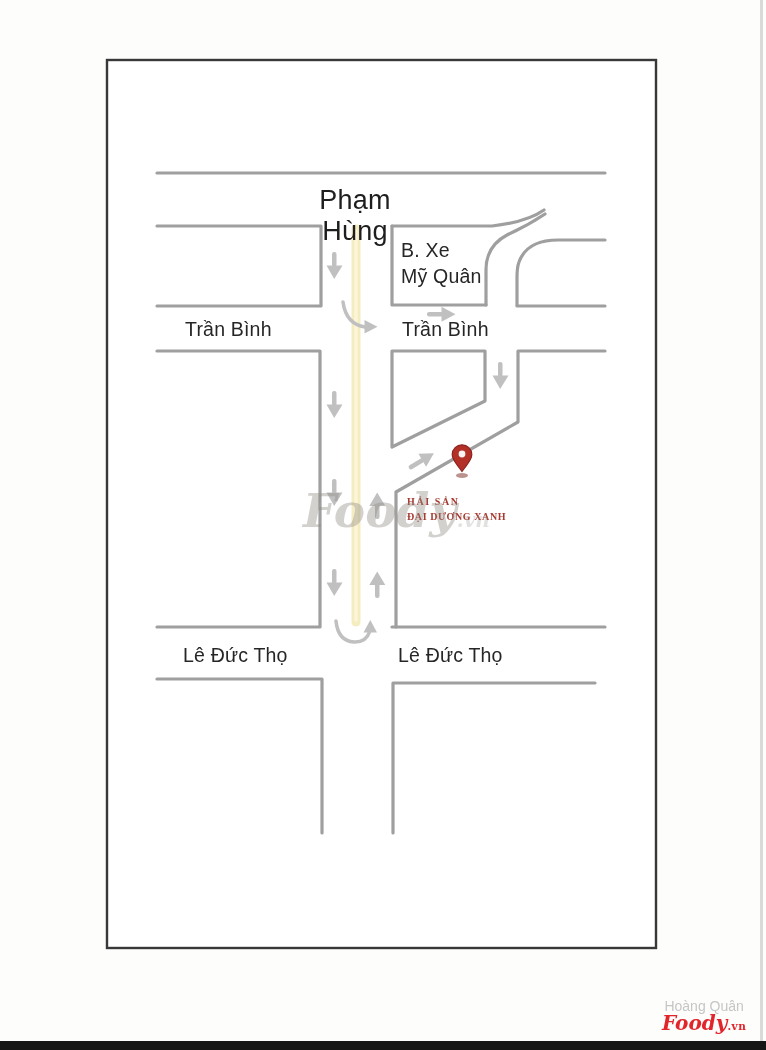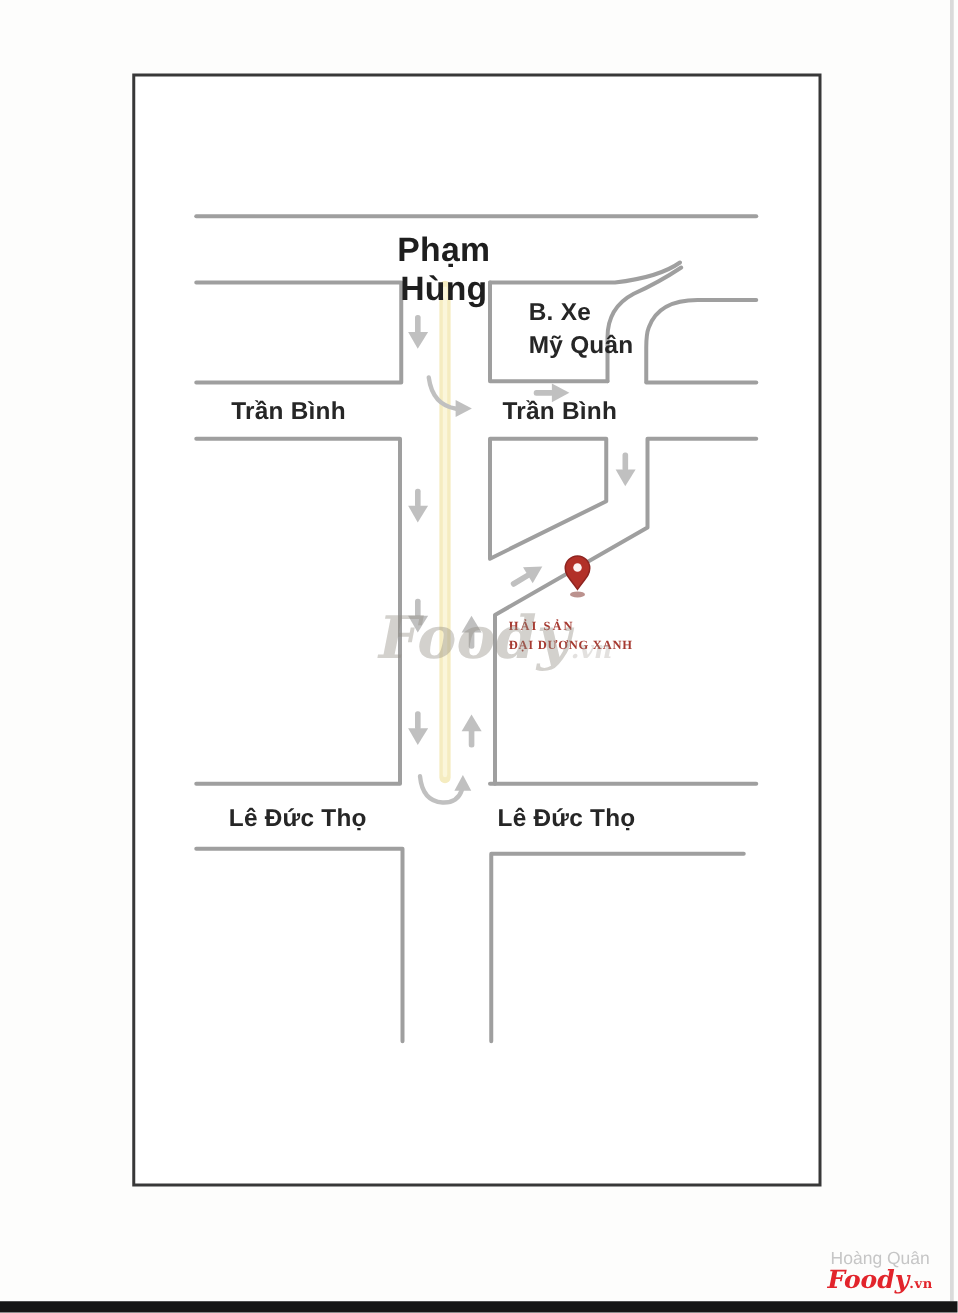--- a/index.html
+++ b/index.html
@@ -8,23 +8,23 @@
     background:#fdfdfc;
     font-family:"Liberation Sans","DejaVu Sans",sans-serif;
   }
   .abs{position:absolute;}
   
   #photo-right-edge{left:760px;top:0;width:3px;height:1041px;background:#dadada;}
   #bottom-bar{left:0;top:1041px;width:766px;height:9px;background:#161616;}
   
   #map-svg{left:0;top:0;width:766px;height:1050px;}
   
-  .street{color:#262626;font-weight:bold;letter-spacing:.2px;}
+  .street{color:#262626;font-weight:normal;letter-spacing:.2px;}
   #lbl-pham-hung{left:284px;top:185px;width:142px;text-align:center;font-size:27px;color:#1e1e1e;}
-  #lbl-bxe{left:423px;top:238px;font-size:19.5px;line-height:25.5px;}
+  #lbl-bxe{left:401px;top:238px;font-size:19.5px;line-height:25.5px;}
   #lbl-tran-binh-left{left:185px;top:318px;font-size:19.5px;}
   #lbl-tran-binh-right{left:402px;top:318px;font-size:19.5px;}
   #lbl-le-duc-tho-left{left:183px;top:644px;font-size:19.5px;}
   #lbl-le-duc-tho-right{left:398px;top:644px;font-size:19.5px;}
   
   #shop-name{left:407px;top:494px;width:120px;text-align:left;
     font-family:"Liberation Serif","DejaVu Serif",serif;
     color:#a63a31;font-weight:bold;font-size:10px;line-height:15px;}
   #shop-name .l1{letter-spacing:1.6px;}
   #shop-name .l2{letter-spacing:.6px;}

